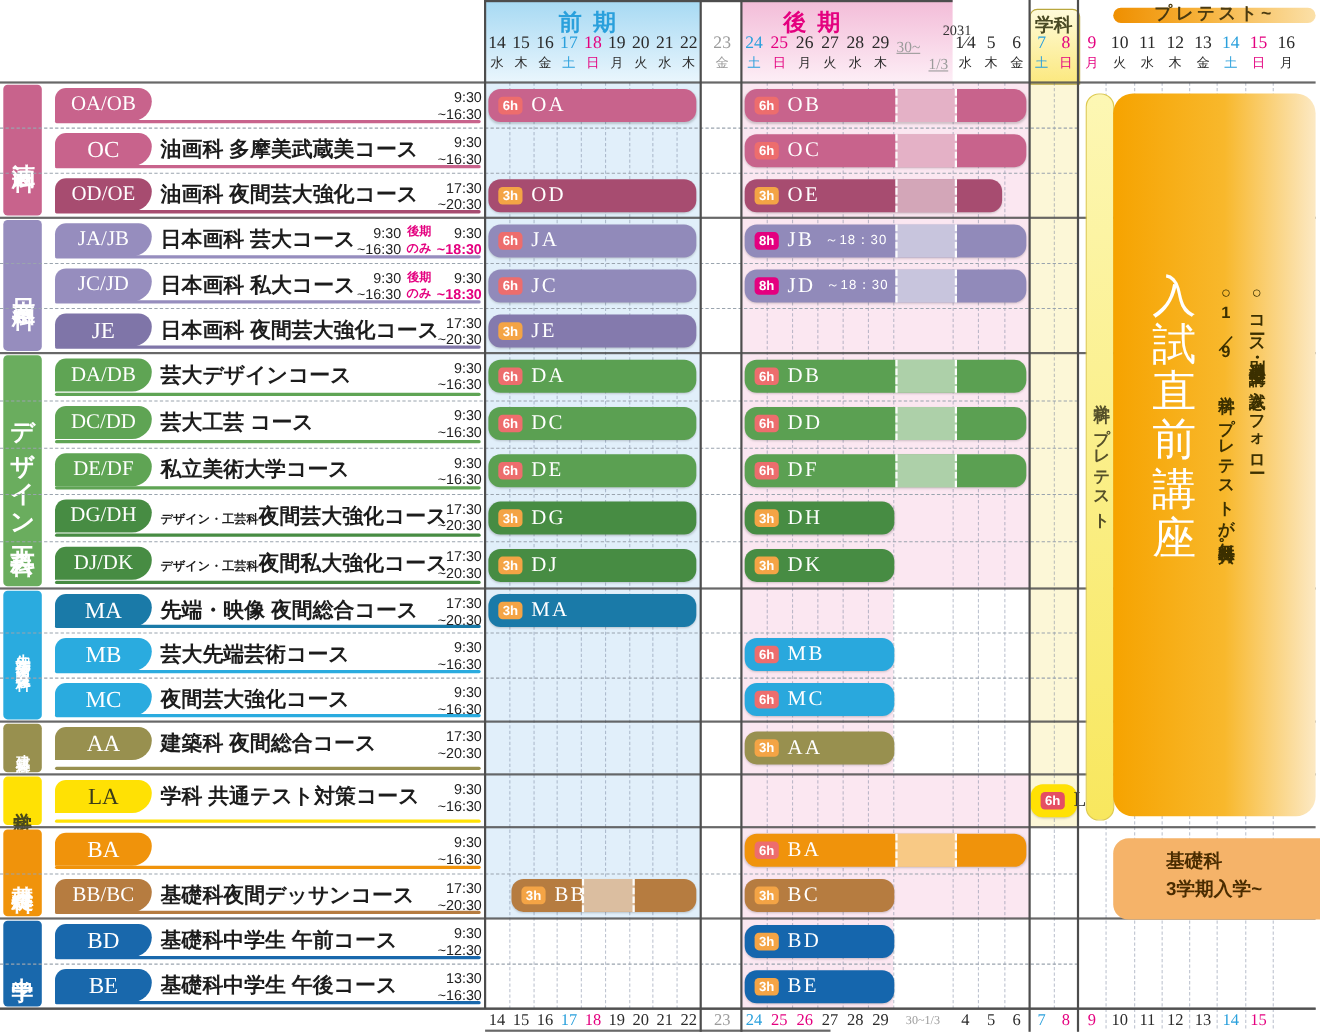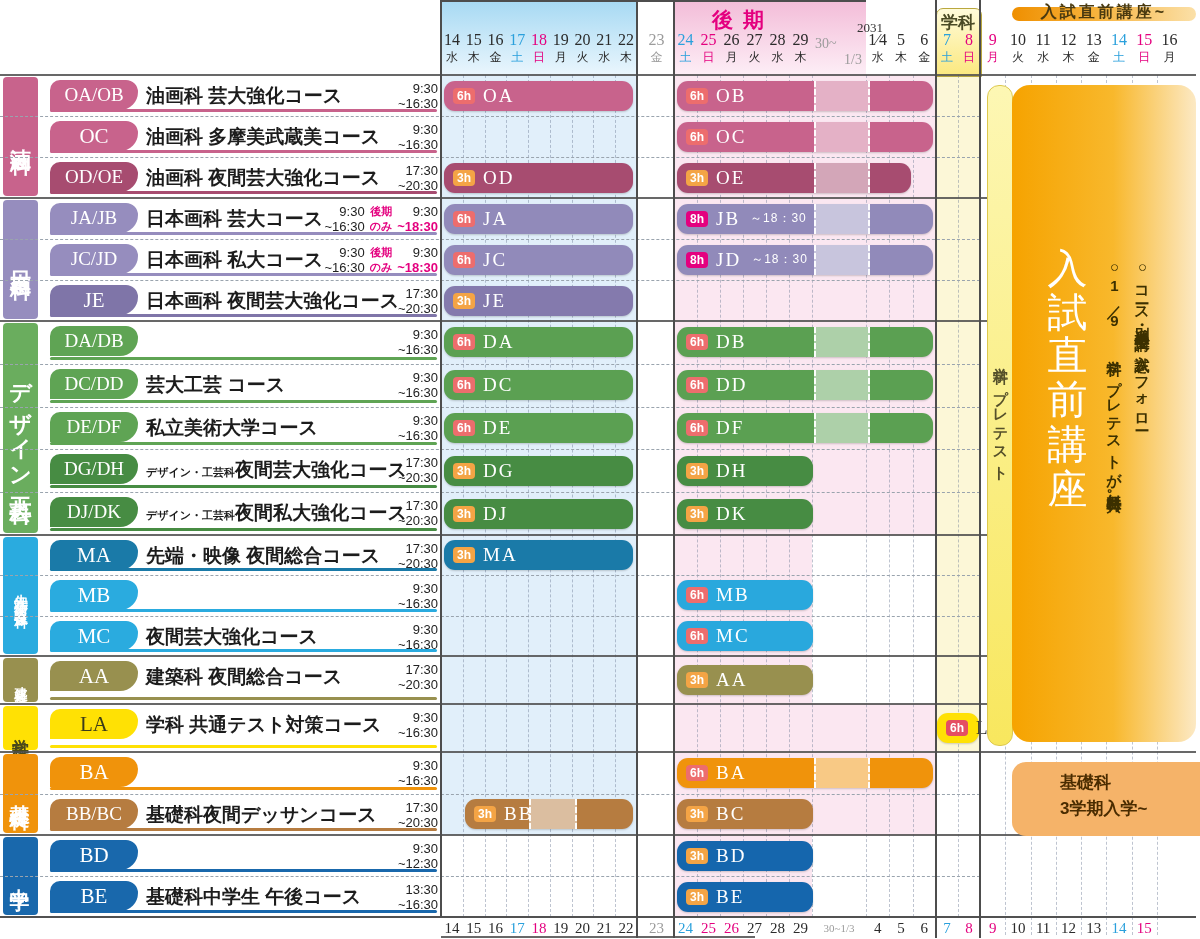--- a/index.html
+++ b/index.html
@@ -54,24 +54,25 @@
 <body>
 
 <div id="stage">
     <div style="left: 441px; top: 75px; width: 196px; height: 760px; background: rgb(225, 239, 250); position: absolute;"></div>
     <div style="left: 674px; top: 75px; width: 138px; height: 842px; background: rgb(251, 231, 241); position: absolute;"></div>
     <div style="left: 812px; top: 75px; width: 124px; height: 460px; background: rgb(251, 231, 241); position: absolute;"></div>
     <div style="left: 812px; top: 704px; width: 124px; height: 131px; background: rgb(251, 231, 241); position: absolute;"></div>
     <div style="left: 936px; top: 75px; width: 44px; height: 677px; background: rgb(252, 247, 215); position: absolute;"></div>
     <div class="band-zen" style="left: 441px; top: 0px; width: 196px; height: 75px; position: absolute;"></div>
     <div class="band-kok" style="left: 674px; top: 0px; width: 192px; height: 75px; position: absolute;"></div>
+    <div class="pt-label" style="left: 441px; top: 6px; width: 196px; color: rgb(42, 160, 220); position: absolute;">前期</div>
     <div class="pt-label" style="left: 674px; top: 6px; width: 138px; color: rgb(228, 0, 127); position: absolute;">後期</div>
     <div class="serif" style="left: 846px; top: 20px; width: 48px; font-size: 13px; color: rgb(51, 51, 51); text-align: center; position: absolute;">2031</div>
     <div style="left: 1012px; top: 7px; width: 184px; height: 14px; border-radius: 8px; background: linear-gradient(90deg, rgb(239, 143, 0), rgb(247, 179, 60) 45%, rgb(251, 224, 168)); position: absolute;"></div>
-    <div style="left: 1010px; top: 2px; width: 188px; text-align: center; font-size: 16px; font-weight: bold; color: rgb(74, 58, 16); letter-spacing: 3px; position: absolute;">入試直前講座~</div>
+    <div style="left: 1010px; top: 2px; width: 188px; text-align: center; font-size: 16px; font-weight: bold; color: rgb(74, 58, 16); letter-spacing: 3px; position: absolute;">プレテスト~</div>
     <div class="dcell" style="left: 441px; top: 32px; width: 21.78px; position: absolute;">
       <div class="dnum c-def" style="position: relative;">14</div>
       <div class="dwd c-def" style="position: relative;">水</div>
     </div>
     <div class="dcell" style="left: 462.78px; top: 32px; width: 21.78px; position: absolute;">
       <div class="dnum c-def" style="position: relative;">15</div>
       <div class="dwd c-def" style="position: relative;">木</div>
     </div>
     <div class="dcell" style="left: 484.56px; top: 32px; width: 21.78px; position: absolute;">
       <div class="dnum c-def" style="position: relative;">16</div>
@@ -122,21 +123,21 @@
       <div class="dwd c-def" style="position: relative;">火</div>
     </div>
     <div class="dcell" style="left: 766px; top: 32px; width: 23px; position: absolute;">
       <div class="dnum c-def" style="position: relative;">28</div>
       <div class="dwd c-def" style="position: relative;">水</div>
     </div>
     <div class="dcell" style="left: 789px; top: 32px; width: 23px; position: absolute;">
       <div class="dnum c-def" style="position: relative;">29</div>
       <div class="dwd c-def" style="position: relative;">木</div>
     </div>
-    <div style="left: 812px; top: 36px; width: 54px; font-size: 14px; color: rgb(155, 155, 155); position: absolute;">
+    <div style="left: 812px; top: 36px; width: 54px; font-size: 14px; color: rgb(155, 155, 155); position: absolute; text-decoration: underline;">
       <div class="serif" style="position: relative; text-align: left; padding-left: 3px;">30~</div>
       <div class="serif" style="position: relative; text-align: right; padding-right: 4px;">1/3</div>
     </div>
     <div class="dcell" style="left: 866px; top: 32px; width: 23.33px; position: absolute;">
       <div class="dnum c-def" style="position: relative;">1⁄4</div>
       <div class="dwd c-def" style="position: relative;">水</div>
     </div>
     <div class="dcell" style="left: 889.33px; top: 32px; width: 23.33px; position: absolute;">
       <div class="dnum c-def" style="position: relative;">5</div>
       <div class="dwd c-def" style="position: relative;">木</div>
@@ -208,21 +209,20 @@
     <div class="vdash" style="left: 1005.25px; top: 75px; height: 860px; position: absolute;"></div>
     <div class="vdash" style="left: 1030.5px; top: 75px; height: 860px; position: absolute;"></div>
     <div class="vdash" style="left: 1055.75px; top: 75px; height: 860px; position: absolute;"></div>
     <div class="vdash" style="left: 1081px; top: 75px; height: 860px; position: absolute;"></div>
     <div class="vdash" style="left: 1106.25px; top: 75px; height: 860px; position: absolute;"></div>
     <div class="vdash" style="left: 1131.5px; top: 75px; height: 860px; position: absolute;"></div>
     <div class="vdash" style="left: 1156.75px; top: 75px; height: 860px; position: absolute;"></div>
     <div class="sbar" style="left: 3px; top: 77px; width: 35px; height: 119px; background: rgb(200, 99, 140); font-size: 21px; position: absolute;">油画科</div>
     <div class="tag" style="left: 50px; top: 80px; width: 88px; background: rgb(200, 99, 140); position: absolute; font-size: 19px;">OA/OB</div>
     <div class="uline" style="left: 50px; top: 109px; width: 387px; background: rgb(200, 99, 140); position: absolute;"></div>
-    <div class="cname" style="left: 146px; top: 81px; width: 220px; position: absolute;">油画科 芸大強化コース</div>
     <div class="tblock" style="left: 360px; top: 81px; width: 78px; position: absolute;">9:30<br>~16:30</div>
     <div class="bar" style="left: 444px; top: 80.5px; width: 189px; background: rgb(200, 99, 140); position: absolute;">
       <div class="badge" style="position: relative; background: rgb(237, 109, 109);">6h</div>
       <div class="blabel" style="position: relative;">OA</div>
     </div>
     <div class="bar" style="left: 677px; top: 80.5px; width: 256px; background: rgb(200, 99, 140); position: absolute;">
       <div class="badge" style="position: relative; background: rgb(237, 109, 109);">6h</div>
       <div class="blabel" style="position: relative;">OB</div>
       <div class="lightseg" style="left: 137px; width: 52px; position: absolute;"></div>
     </div>
@@ -293,20 +293,21 @@
     <div class="uline" style="left: 50px; top: 314px; width: 387px; background: rgb(127, 117, 168); position: absolute;"></div>
     <div class="cname" style="left: 146px; top: 286px; width: 220px; position: absolute;">日本画科 夜間芸大強化コース</div>
     <div class="tblock" style="left: 360px; top: 286px; width: 78px; position: absolute;">17:30<br>~20:30</div>
     <div class="bar" style="left: 444px; top: 285.5px; width: 189px; background: rgb(132, 122, 173); position: absolute;">
       <div class="badge" style="position: relative; background: rgb(244, 164, 69);">3h</div>
       <div class="blabel" style="position: relative;">JE</div>
     </div>
     <div class="sbar" style="left: 3px; top: 323px; width: 35px; height: 210px; background: rgb(106, 173, 94); font-size: 22px; position: absolute;">デザイン工芸科</div>
     <div class="tag" style="left: 50px; top: 326px; width: 88px; background: rgb(95, 164, 84); position: absolute; font-size: 19px;">DA/DB</div>
     <div class="uline" style="left: 50px; top: 356.8px; width: 387px; background: rgb(95, 164, 84); position: absolute;"></div>
+    <div class="cname" style="left: 146px; top: 327px; width: 220px; position: absolute;">芸大デザインコース</div>
     <div class="tblock" style="left: 360px; top: 327px; width: 78px; position: absolute;">9:30<br>~16:30</div>
     <div class="bar" style="left: 444px; top: 327.4px; width: 189px; background: rgb(91, 160, 82); position: absolute;">
       <div class="badge" style="position: relative; background: rgb(237, 109, 109);">6h</div>
       <div class="blabel" style="position: relative;">DA</div>
     </div>
     <div class="bar" style="left: 677px; top: 327.4px; width: 256px; background: rgb(91, 160, 82); position: absolute;">
       <div class="badge" style="position: relative; background: rgb(237, 109, 109);">6h</div>
       <div class="blabel" style="position: relative;">DB</div>
       <div class="lightseg" style="left: 137px; width: 52px; position: absolute;"></div>
     </div>
@@ -369,20 +370,21 @@
     <div class="uline" style="left: 50px; top: 568.33px; width: 387px; background: rgb(26, 122, 168); position: absolute;"></div>
     <div class="cname" style="left: 146px; top: 541px; width: 220px; position: absolute;">先端・映像 夜間総合コース</div>
     <div class="tblock" style="left: 360px; top: 541px; width: 78px; position: absolute;">17:30<br>~20:30</div>
     <div class="bar" style="left: 444px; top: 540.165px; width: 189px; background: rgb(26, 122, 168); position: absolute;">
       <div class="badge" style="position: relative; background: rgb(244, 164, 69);">3h</div>
       <div class="blabel" style="position: relative;">MA</div>
     </div>
     <div class="hdash" style="left: 0px; top: 575.33px; width: 980px; position: absolute;"></div>
     <div class="tag" style="left: 50px; top: 580.33px; width: 88px; background: rgb(42, 171, 223); position: absolute;">MB</div>
     <div class="uline" style="left: 50px; top: 608.66px; width: 387px; background: rgb(42, 171, 223); position: absolute;"></div>
+    <div class="cname" style="left: 146px; top: 581.33px; width: 220px; position: absolute;">芸大先端芸術コース</div>
     <div class="tblock" style="left: 360px; top: 581.33px; width: 78px; position: absolute;">9:30<br>~16:30</div>
     <div class="bar" style="left: 677px; top: 580.495px; width: 136px; background: rgb(41, 168, 221); position: absolute;">
       <div class="badge" style="position: relative; background: rgb(237, 109, 109);">6h</div>
       <div class="blabel" style="position: relative;">MB</div>
     </div>
     <div class="hdash" style="left: 0px; top: 615.66px; width: 980px; position: absolute;"></div>
     <div class="tag" style="left: 50px; top: 620.66px; width: 88px; background: rgb(42, 171, 223); position: absolute;">MC</div>
     <div class="uline" style="left: 50px; top: 648.99px; width: 387px; background: rgb(42, 171, 223); position: absolute;"></div>
     <div class="cname" style="left: 146px; top: 621.66px; width: 220px; position: absolute;">夜間芸大強化コース</div>
     <div class="tblock" style="left: 360px; top: 621.66px; width: 78px; position: absolute;">9:30<br>~16:30</div>
@@ -427,20 +429,21 @@
       <div class="blabel" style="position: relative;">BB</div>
       <div class="lightseg" style="left: 64px; width: 44px; position: absolute;"></div>
     </div>
     <div class="bar" style="left: 677px; top: 799.25px; width: 136px; background: rgb(182, 124, 64); position: absolute;">
       <div class="badge" style="position: relative; background: rgb(244, 164, 69);">3h</div>
       <div class="blabel" style="position: relative;">BC</div>
     </div>
     <div class="sbar" style="left: 3px; top: 837px; width: 35px; height: 78px; background: rgb(25, 104, 172); font-size: 20px; position: absolute;">中学</div>
     <div class="tag" style="left: 50px; top: 840px; width: 88px; background: rgb(25, 104, 172); position: absolute;">BD</div>
     <div class="uline" style="left: 50px; top: 869px; width: 387px; background: rgb(25, 104, 172); position: absolute;"></div>
+    <div class="cname" style="left: 146px; top: 841px; width: 220px; position: absolute;">基礎科中学生 午前コース</div>
     <div class="tblock" style="left: 360px; top: 841px; width: 78px; position: absolute;">9:30<br>~12:30</div>
     <div class="bar" style="left: 677px; top: 840.5px; width: 136px; background: rgb(21, 102, 173); position: absolute;">
       <div class="badge" style="position: relative; background: rgb(244, 164, 69);">3h</div>
       <div class="blabel" style="position: relative;">BD</div>
     </div>
     <div class="hdash" style="left: 0px; top: 876px; width: 980px; position: absolute;"></div>
     <div class="tag" style="left: 50px; top: 881px; width: 88px; background: rgb(25, 104, 172); position: absolute;">BE</div>
     <div class="uline" style="left: 50px; top: 910px; width: 387px; background: rgb(25, 104, 172); position: absolute;"></div>
     <div class="cname" style="left: 146px; top: 882px; width: 220px; position: absolute;">基礎科中学生 午後コース</div>
     <div class="tblock" style="left: 360px; top: 882px; width: 78px; position: absolute;">13:30<br>~16:30</div>

